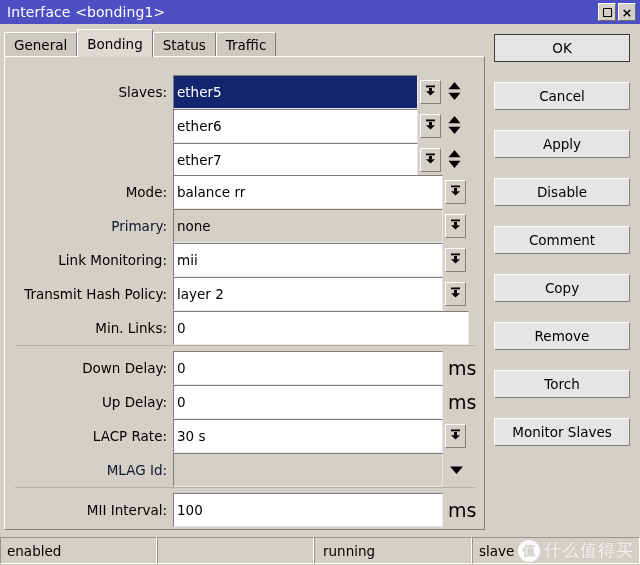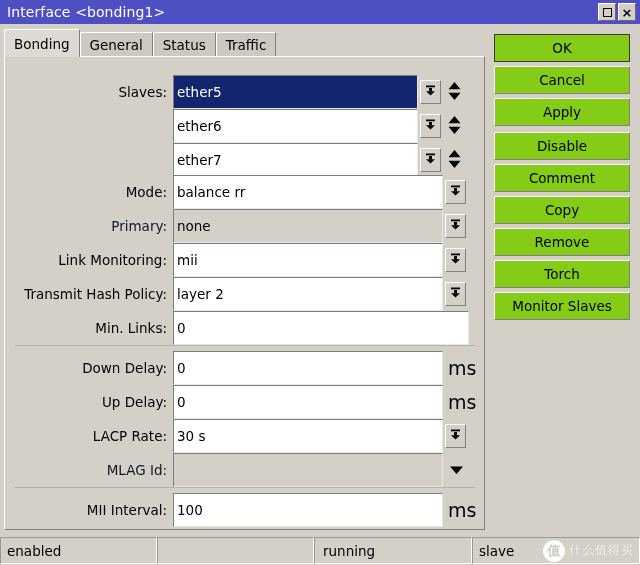--- a/index.html
+++ b/index.html
@@ -106,22 +106,22 @@
   .unit{
     margin-left:5px;font-size:19px;color:#000;
   }
   .sep{
     position:absolute;height:1px;background:#b5b1aa;
   }
 
   
   .btncol{position:absolute;left:494px;top:34px;width:136px;}
   .btn{
-    width:136px;height:28px;margin-bottom:4px;
-    background:#84cc16;
+    width:136px;height:28px;margin-bottom:20px;
+    background:#e5e5e5;
     border-top:1px solid #ffffff;border-left:1px solid #ffffff;
     border-right:1px solid #808080;border-bottom:1px solid #808080;
     box-sizing:border-box;
     display:flex;align-items:center;justify-content:center;
     font-size:13.5px;cursor:default;
   }
   .btn.default{border:1px solid #3a3a3a;}
   .btn.gap{margin-top:6px;}
 
   
@@ -142,21 +142,21 @@
     display:flex;align-items:center;gap:4px;
     pointer-events:none;
   }
   .wm-logo{
     width:22px;height:22px;border-radius:50%;
     background:#ffffff;opacity:0.92;
     display:flex;align-items:center;justify-content:center;
     font-size:13px;color:#cfcbc4;font-weight:bold;
   }
   .wm-text{
-    font-size:12px;color:#ffffff;opacity:0.78;letter-spacing:1px;
+    font-size:17px;color:#ffffff;opacity:0.78;letter-spacing:1px;
     text-shadow:0 0 1px rgba(150,146,140,.5);
   }
 </style>
 </head>
 <body>
 
 <div class="window">
 
   <div class="titlebar">
     <span class="title-text">Interface &lt;bonding1&gt;</span>
@@ -164,25 +164,25 @@
       <div class="tbtn">
         <span class="sq"></span>
       </div>
       <div class="tbtn">
         <span class="xg">×</span>
       </div>
     </div>
   </div>
 
   <div class="tabs" id="tabbar">
+      <div class="tab">
+        <span>General</span>
+      </div>
       <div class="tab active">
         <span>Bonding</span>
-      </div>
-      <div class="tab">
-        <span>General</span>
       </div>
       <div class="tab">
         <span>Status</span>
       </div>
       <div class="tab">
         <span>Traffic</span>
       </div>
     </div>
 
   <div class="panel" id="panel">

